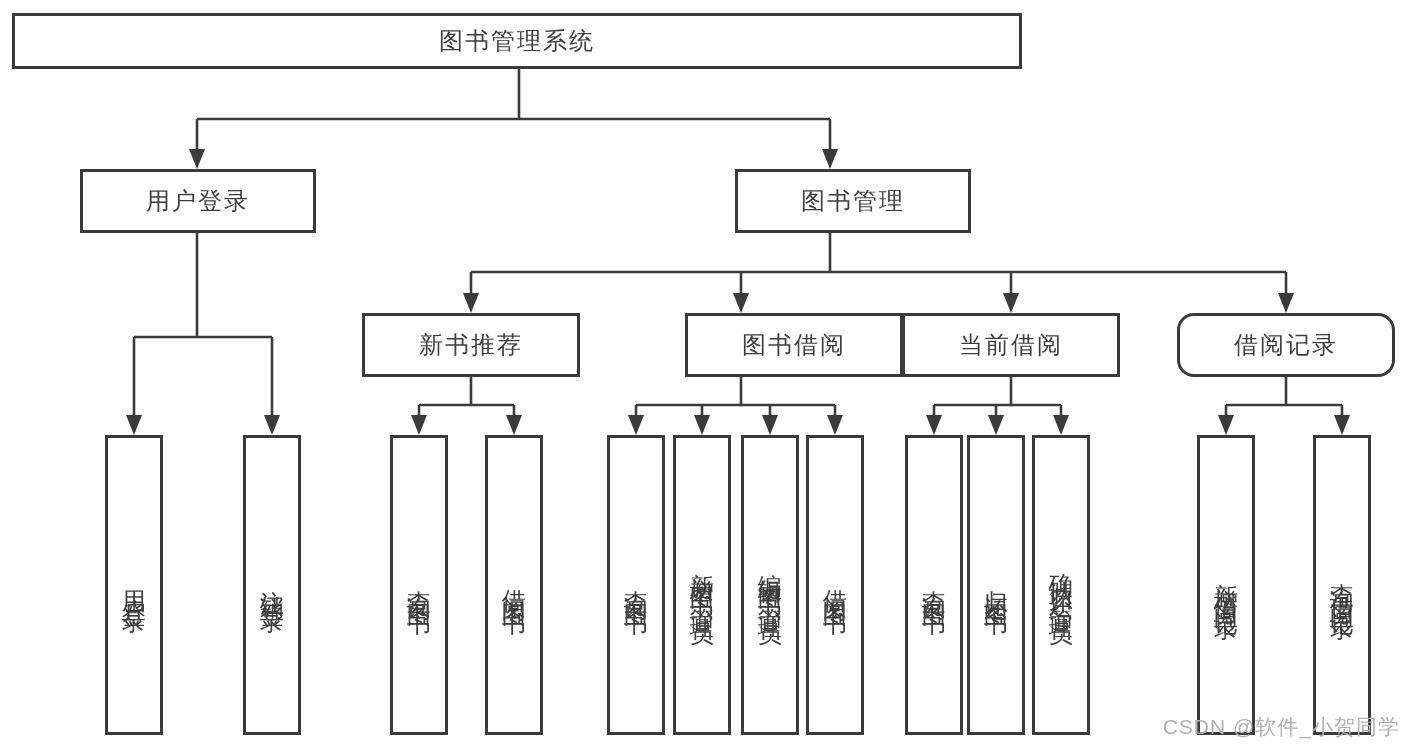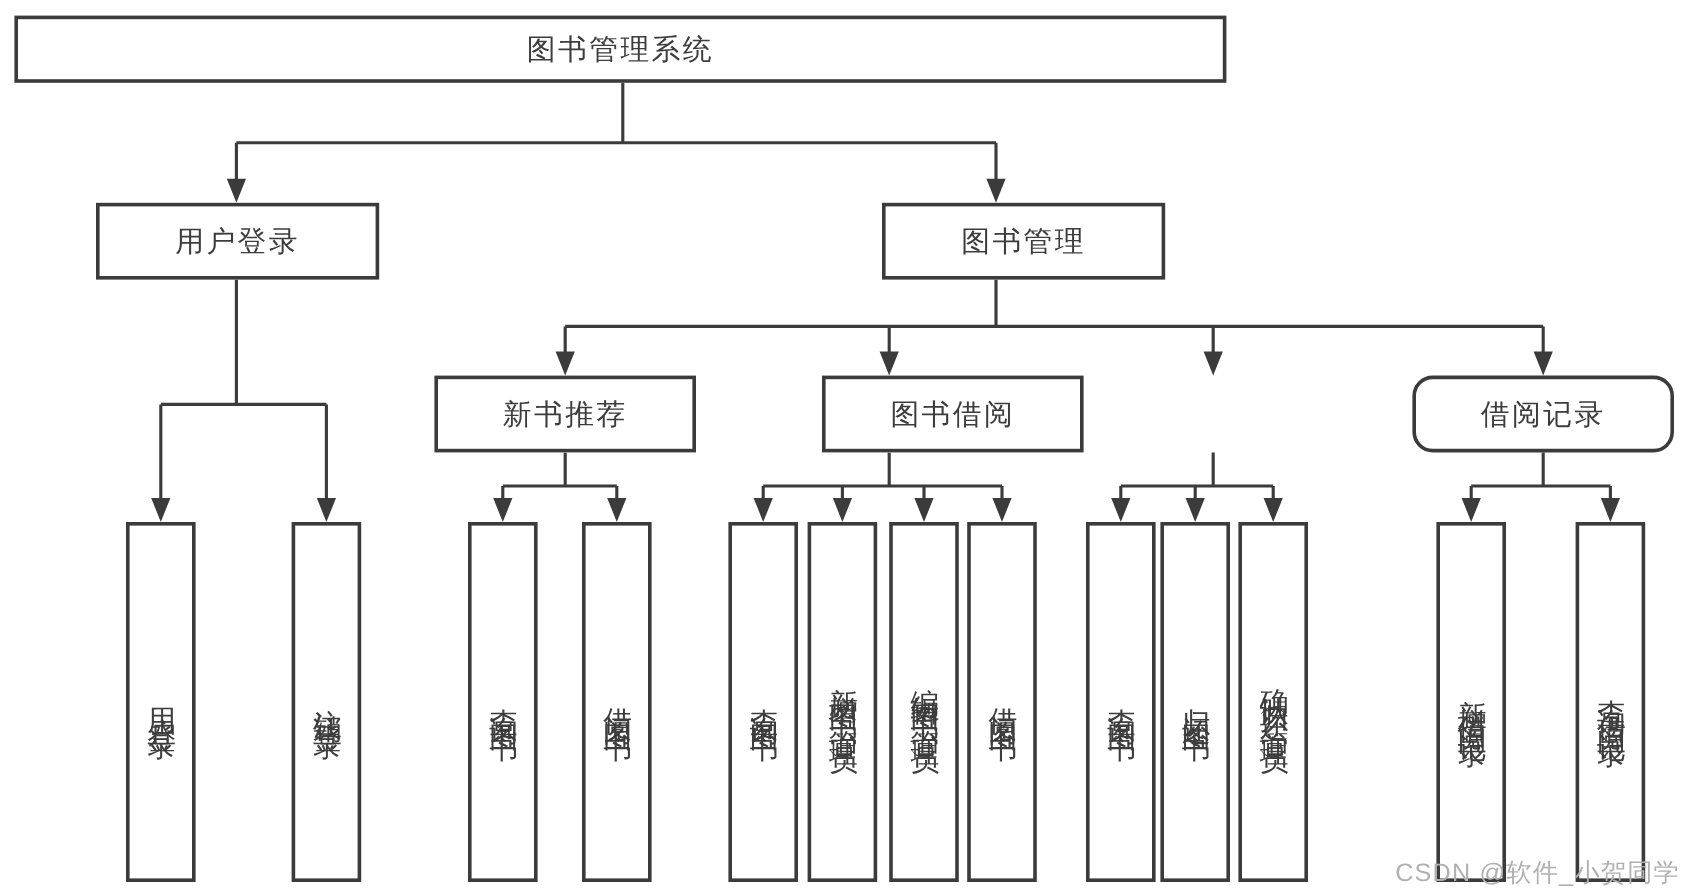--- a/index.html
+++ b/index.html
@@ -100,20 +100,21 @@
     </g>
   </svg>
 
   <div class="node title">图书管理系统</div>
 
   <div class="node lvl2" style="left:80px;">用户登录</div>
   <div class="node lvl2" style="left:735px;">图书管理</div>
 
   <div class="node lvl3" style="left:362px;">新书推荐</div>
   <div class="node lvl3" style="left:661px;margin-left:24px;">图书借阅</div>
+  <div class="node lvl3" style="left:902px;">当前借阅</div>
   <div class="node lvl3" style="left:1177px;border-radius:17px;">借阅记录</div>
 
   <div class="node leaf" style="left:105px;">
     <span>用户登录</span>
   </div>
   <div class="node leaf" style="left:243px;">
     <span>注销登录</span>
   </div>
 
   <div class="node leaf" style="left:390px;">

